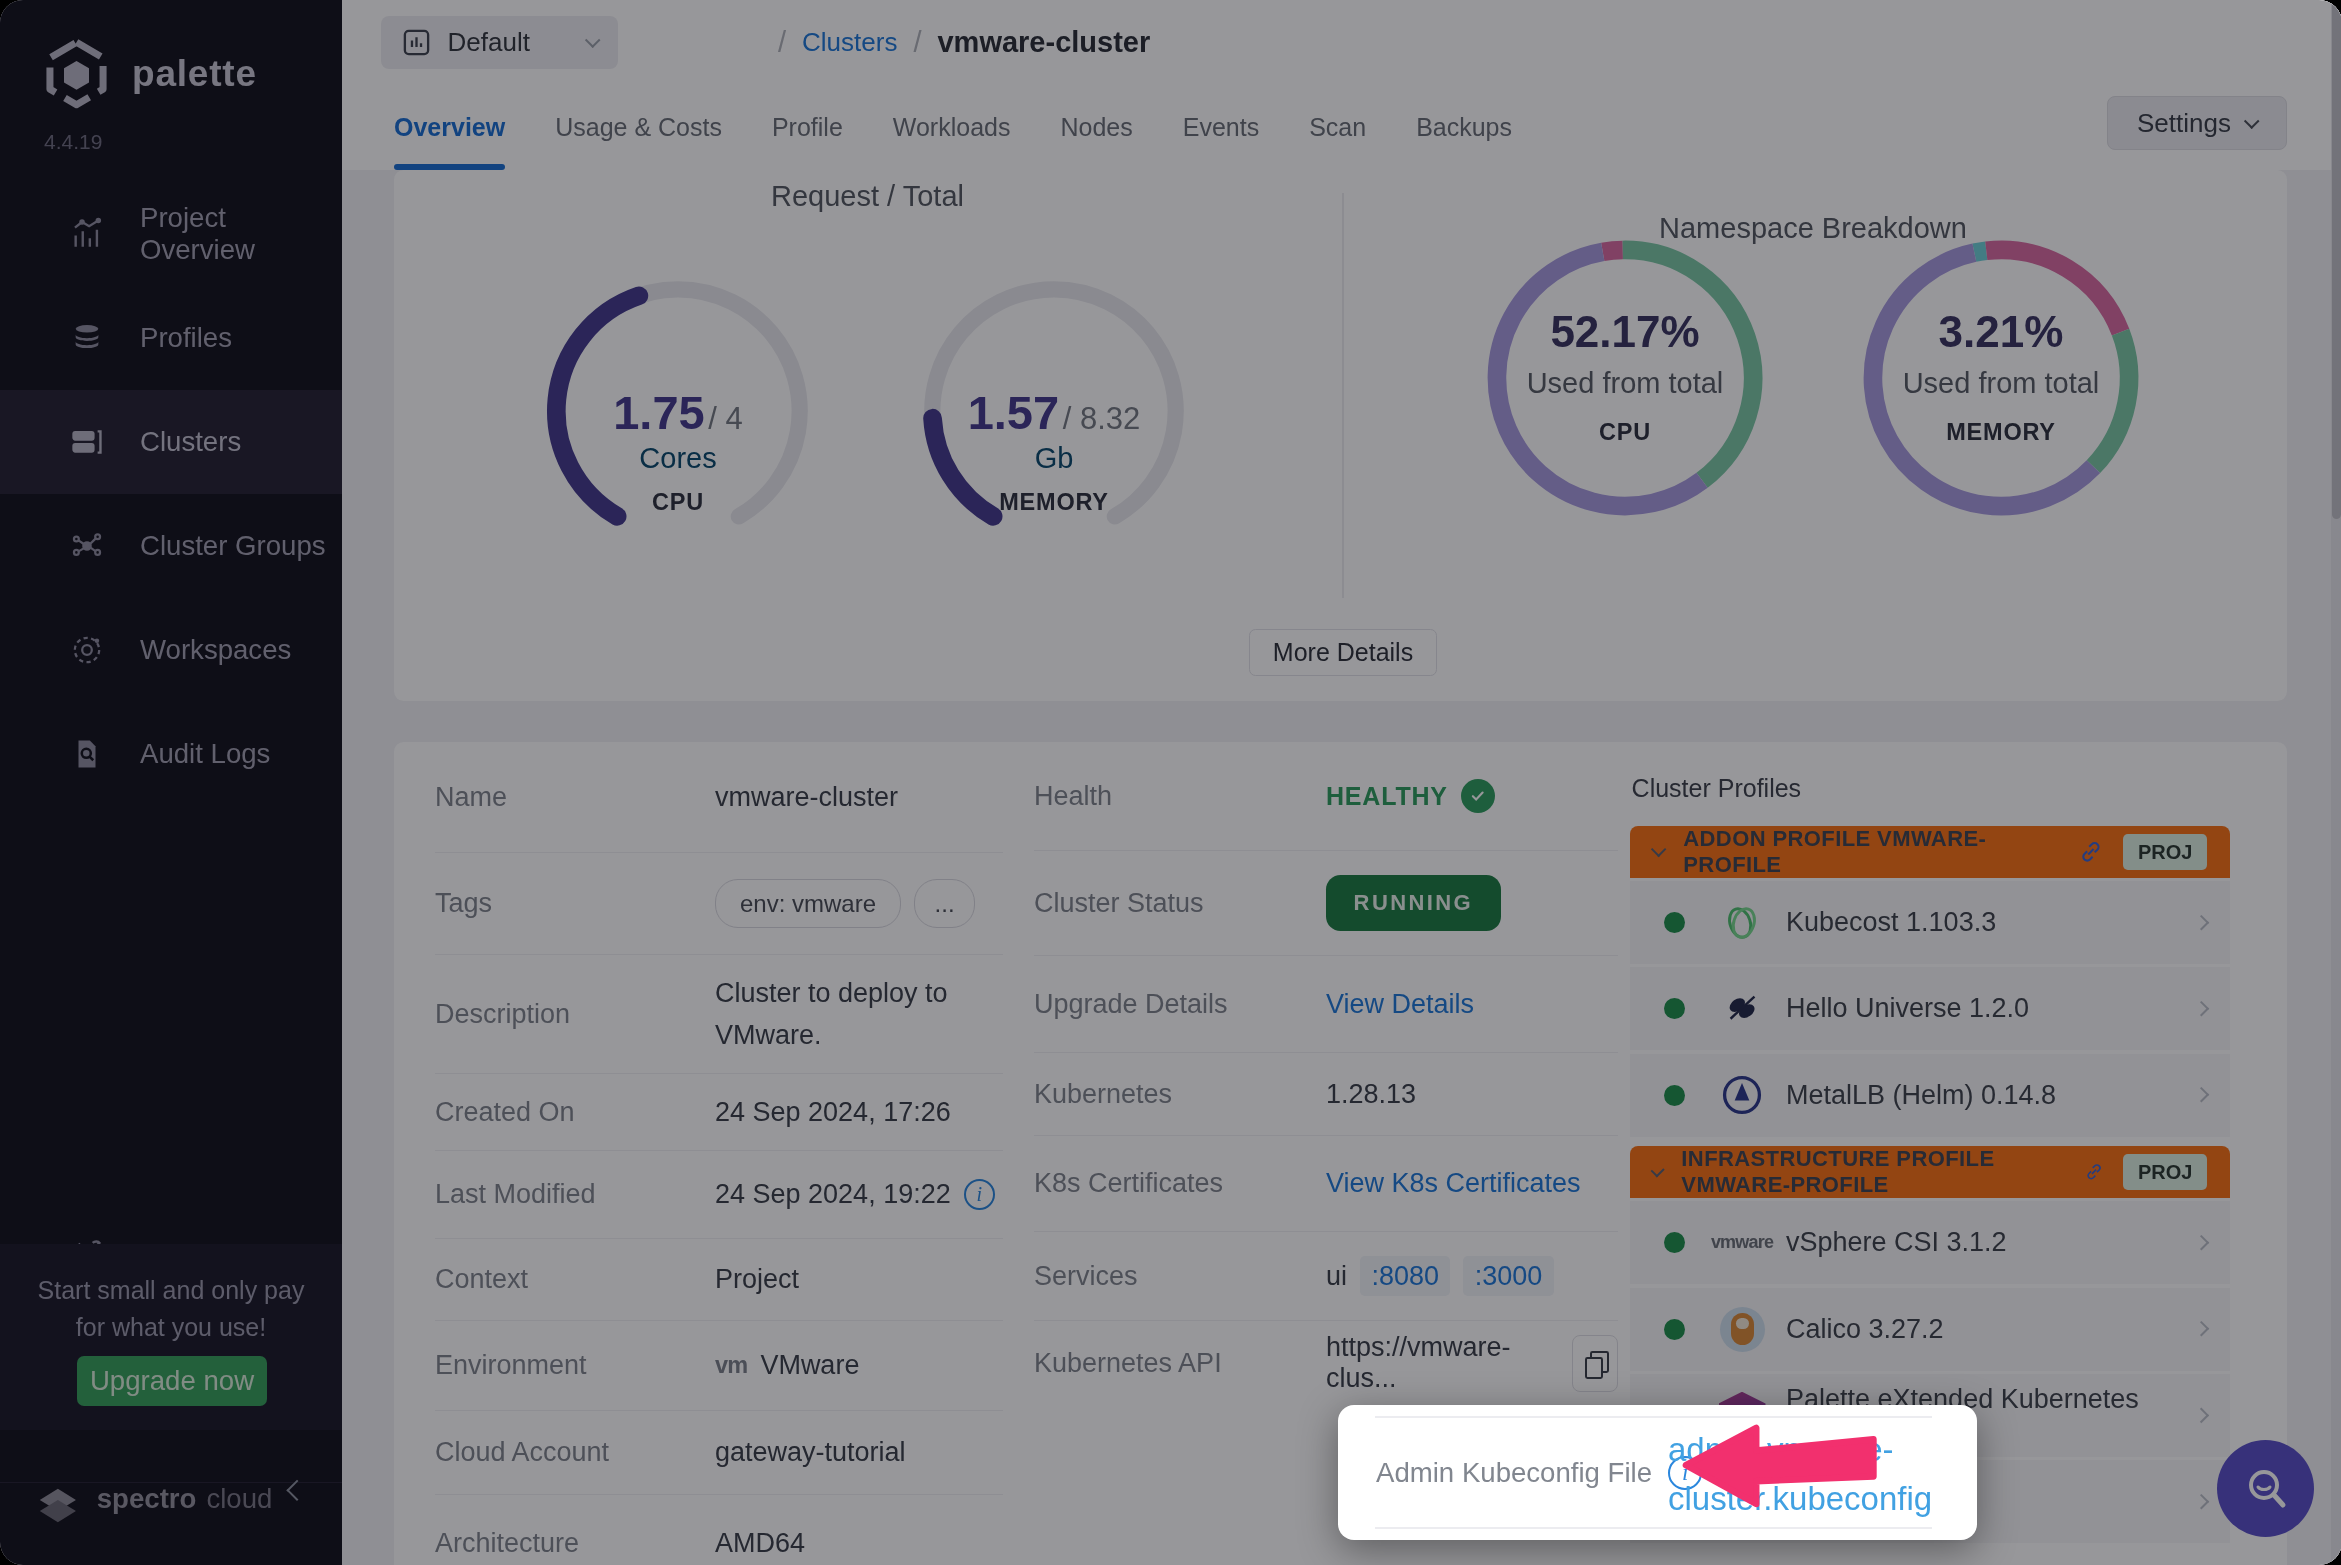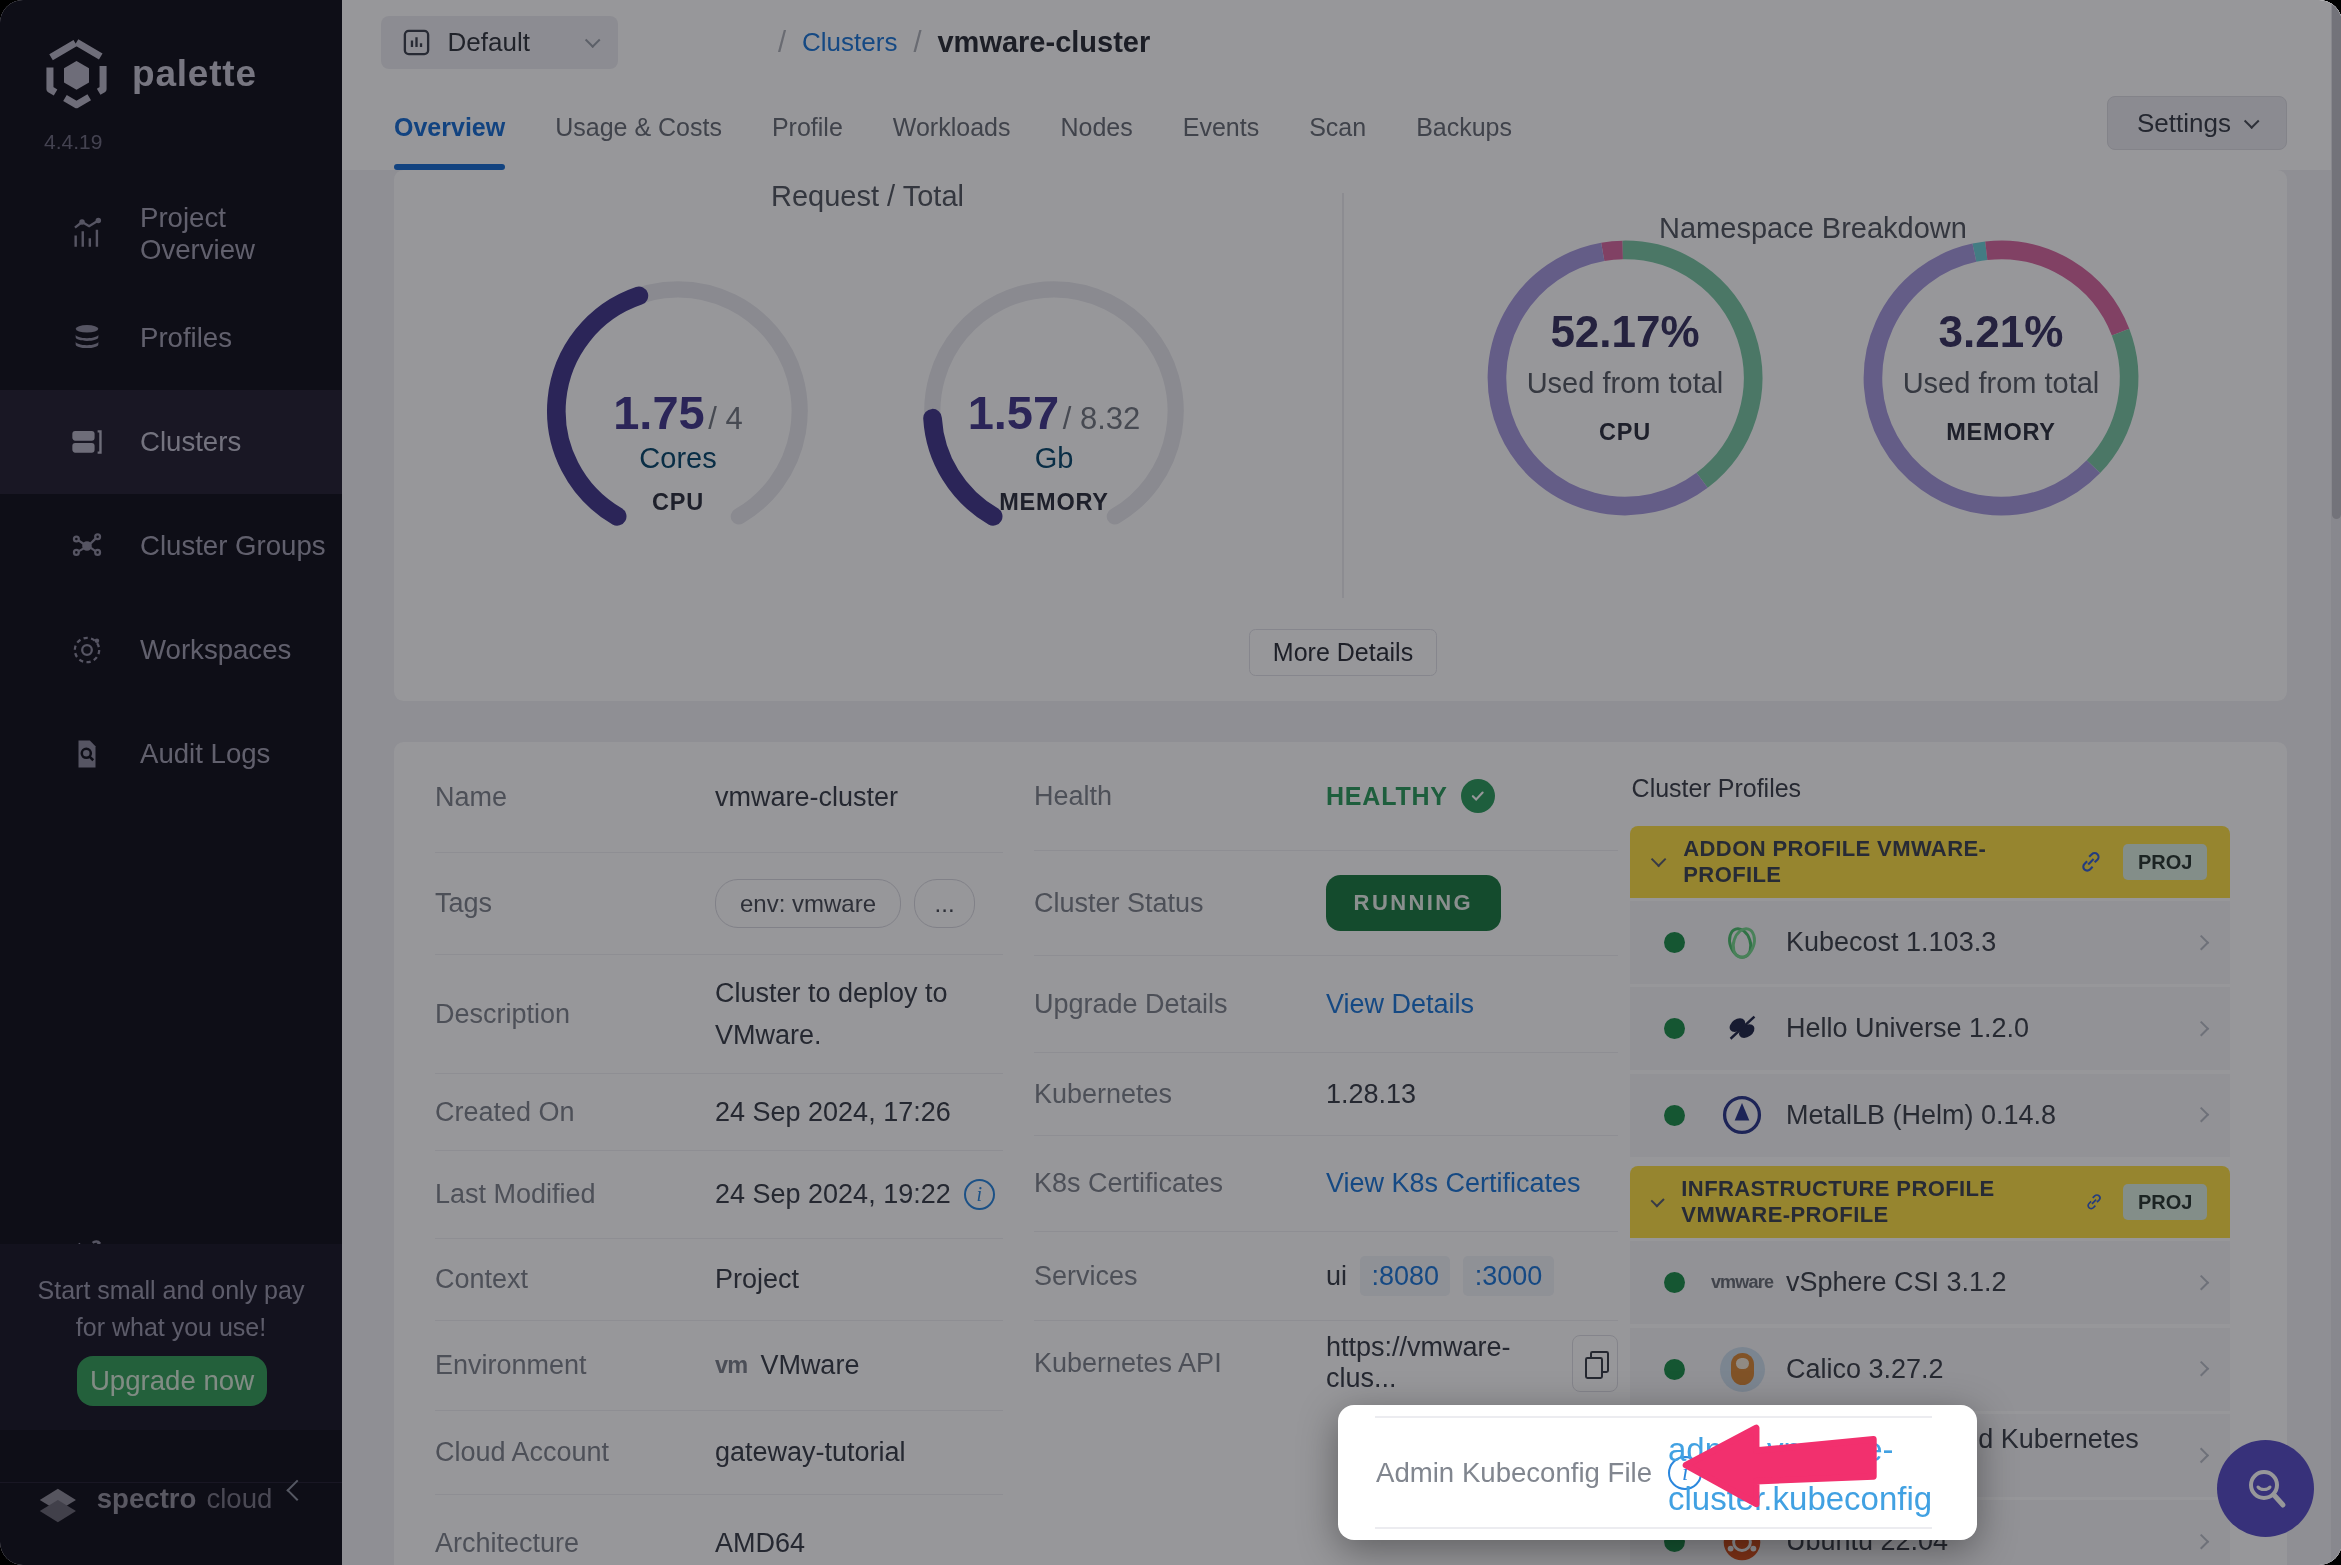--- a/index.html
+++ b/index.html
@@ -17,21 +17,21 @@
   .nav-item { height:104px; display:flex; align-items:center; gap:36px; padding-left:70px;
               font-size:27.6px; color:#a3a1b2; cursor:pointer; }
   .nav-item.active { background:#262435; color:#c3c1d0; }
   .nav-item svg { flex:0 0 auto; }
   .tenant-row { position:absolute; left:0; top:1203px; width:100%; height:104px;
                 display:flex; align-items:center; gap:36px; padding-left:70px; font-size:27.6px; }
   .promo { position:absolute; left:0; top:1244px; width:100%; height:186px;
            background:#1c1b2a; text-align:center; padding-top:27.6px; }
   .promo-line { font-size:25px; color:#9b99ac; line-height:37px; }
   .upgrade-btn { position:absolute; left:77px; top:112px; width:190px; height:50px;
-                 background:#37a05c; border:none; border-radius:16px; color:#d9ecd9;
+                 background:#37a05c; border:none; border-radius:7px; color:#d9ecd9;
                  font-size:27.6px; font-family:inherit; cursor:pointer; }
   .side-footer { position:absolute; left:0; top:1482px; width:100%; height:84px;
                  border-top:1.6px solid #262434; display:flex; align-items:flex-start;
                  padding:0 37px; gap:18px; }
   .sf-bold { font-size:27.6px; font-weight:700; color:#95939f; }
   .sf-light { font-size:27.6px; color:#7b7987; margin-left:-8px; }
   .collapse { margin-left:auto; }
 
   
   .chev { display:inline-block; width:11.4px; height:11.4px; border-right:2.4px solid #8e93a0;
@@ -145,21 +145,21 @@
               background:#fff; display:inline-flex; align-items:center; justify-content:center;
               cursor:pointer; margin-left:11.4px; }
   .copy-ic { position:relative; width:21px; height:24px; }
   .copy-ic::before, .copy-ic::after { content:""; position:absolute; width:14.6px; height:18px;
               border:2.4px solid #3c414b; border-radius:2.4px; background:#fff; }
   .copy-ic::before { left:5.7px; top:0; } .copy-ic::after { left:0; top:5.7px; }
 
   
   .col-profiles { position:absolute; left:1236px; top:32px; width:600px; }
   .cp-title { font-size:25px; color:#3e434d; margin:0 0 23px 1.6px; }
-  .acc-header { height:72px; background:#fde047; border-radius:8px 8px 0 0; display:flex;
+  .acc-header { height:52px; background:#f97316; border-radius:8px 8px 0 0; display:flex;
                 align-items:center; padding:8px 23px; gap:19.5px; cursor:pointer; }
   .acc-header .chev { border-color:#5b6070; }
   .acc-title { font-size:22px; font-weight:700; color:#3f4553; letter-spacing:0.4px; }
   .proj-badge { background:#dcefe2; color:#2c3a33; font-size:20px; font-weight:700;
                 border-radius:4.9px; padding:6.5px 14.6px; }
   .profile-row { height:83px; background:#f6f6f8; display:flex; align-items:center;
                  padding:0 23px 0 34px; gap:0; margin-top:3.2px; cursor:pointer; }
   .profile-row .dot { width:21px; height:21px; border-radius:50%; background:#1f8f4d; flex:0 0 auto; }
   .p-ic { width:52px; height:52px; margin-left:31px; display:flex; align-items:center;
           justify-content:center; flex:0 0 auto; }

